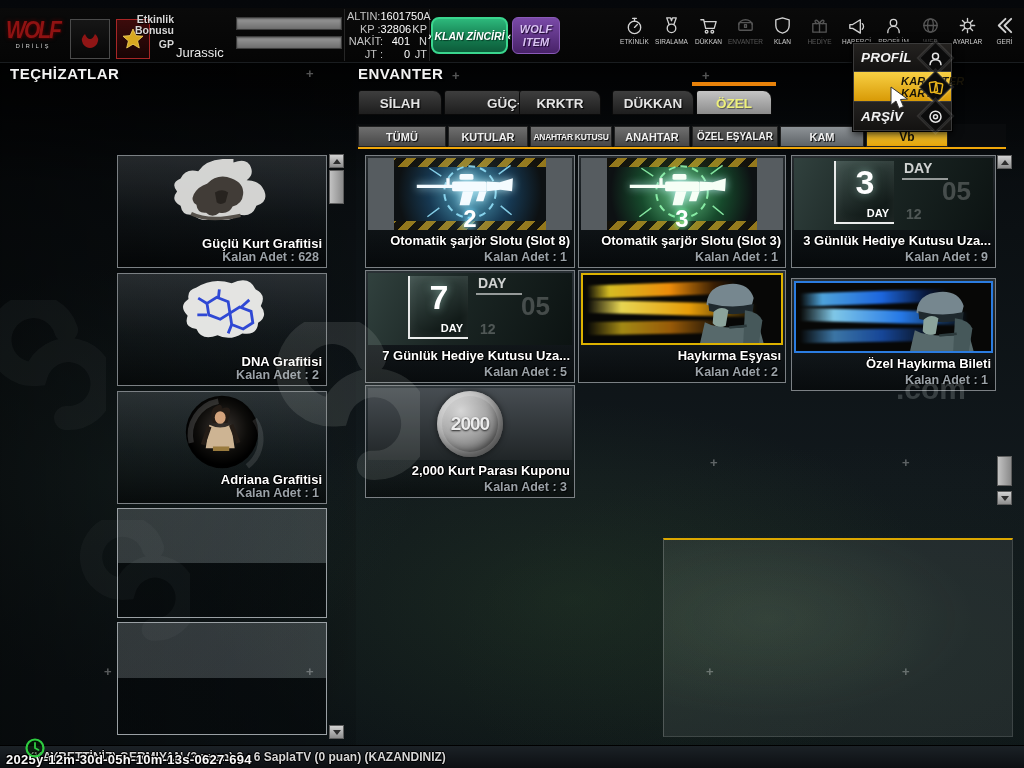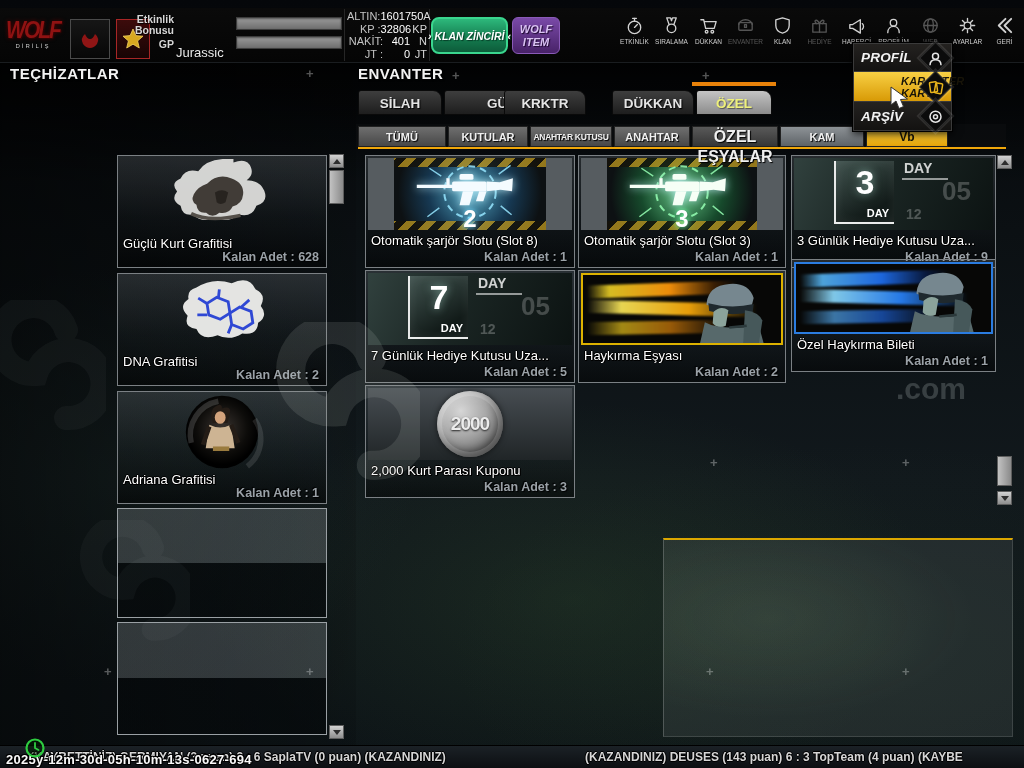--- a/index.html
+++ b/index.html
@@ -49,31 +49,31 @@
   .drow.hl .dia svg { stroke:#e8b41c; }
   .cursor { position:absolute; left:888px; top:86px; z-index:41; }
   .ptitle { position:absolute; font-size:15px; font-weight:bold; color:#f2f2f2; letter-spacing:.5px; text-shadow:1px 1px 2px #000; z-index:2; }
   .plus { position:absolute; font-size:13px; font-weight:bold; color:rgba(255,255,255,.32); z-index:2; }
   .tab { position:absolute; top:90px; height:25px; line-height:25px; text-align:center; font-size:13.5px; font-weight:bold; color:#e4e4e4; background:linear-gradient(180deg,#3e3e3e,#1e1e1e); border:1px solid #0a0a0a; border-radius:3px 9px 0 0; text-shadow:1px 1px 1px #000; z-index:2; cursor:pointer; }
   .tab.active { background:linear-gradient(180deg,#c4c4c4,#8c8c8c); color:#eef07a; text-shadow:1px 1px 1px rgba(0,0,0,.45); }
   .tab-accent { position:absolute; left:692px; top:82px; width:84px; height:4px; background:#e8820a; z-index:2; }
   .substrip { position:absolute; left:356px; top:124px; width:650px; height:25px; background:rgba(12,14,16,.65); z-index:2; }
   .subtab { position:absolute; top:126px; height:21px; line-height:20px; text-align:center; font-size:11px; font-weight:bold; color:#f0f0f0; background:linear-gradient(180deg,#6f6f6f,#474747); border:1px solid #212121; text-shadow:1px 1px 1px #000; z-index:3; cursor:pointer; }
   .subtab.narrow { font-size:8.5px; letter-spacing:-.3px; }
-  .subtab.dark { background:linear-gradient(180deg,#595959,#363636); font-size:16px; }
+  .subtab.dark { background:linear-gradient(180deg,#595959,#363636); font-size:10px; }
   .subtab.lite { background:linear-gradient(180deg,#8d9296,#5e6367); }
   .subtab.active { background:linear-gradient(180deg,#ffd84a,#e7a50a); color:#17150a; text-shadow:none; font-size:12px; }
   .subtab-underline { position:absolute; left:358px; top:147px; width:648px; height:2px; background:#f0a70a; z-index:3; }
 
   
   .card { position:absolute; width:210px; height:113px; border:1px solid #7b8084; background:linear-gradient(180deg, rgba(135,145,152,.24), rgba(70,78,84,.10) 55%, rgba(0,0,0,.45) 100%); z-index:2; cursor:pointer; }
   .card.empty { background:linear-gradient(180deg, rgba(190,200,205,.22) 0 50%, rgba(4,7,9,.55) 50% 100%); border-color:#9aa0a4; cursor:default; }
   .img { position:absolute; left:2px; top:2px; right:2px; height:72px; overflow:hidden; }
   .limg { position:absolute; left:2px; top:2px; right:2px; height:76px; display:flex; align-items:center; justify-content:center; overflow:hidden; }
-  .iname { position:absolute; left:5px; right:4px; top:77px; font-weight:normal; font-size:13px; color:#fff; white-space:nowrap; overflow:hidden; text-shadow:1px 0 #000,-1px 0 #000,0 1px #000,0 -1px #000,1px 1px #000; }
+  .iname { position:absolute; left:5px; right:4px; top:77px; font-weight:bold; font-size:13px; color:#fff; white-space:nowrap; overflow:hidden; text-shadow:1px 0 #000,-1px 0 #000,0 1px #000,0 -1px #000,1px 1px #000;text-align:right; }
   .left-card .iname { top:80px; }
   .icount { position:absolute; right:7px; bottom:3px; font-weight:bold; font-size:12.5px; color:#9aa1a7; text-shadow:1px 1px 1px #000,-1px -1px 1px #000; }
 
   
   .img.rifle { background:linear-gradient(90deg,#565c60 0 26px, #0d1113 26px calc(100% - 26px), #565c60 calc(100% - 26px)); }
   .hz { position:absolute; left:26px; right:26px; height:9px; background:repeating-linear-gradient(-45deg,#b5911e 0 7px,#15120a 7px 14px); opacity:.8; }
   .hz.top { top:0; } .hz.bot { bottom:0; }
   .glow { position:absolute; inset:0; }
   .glow.blue { background:radial-gradient(circle at 50% 47%, rgba(110,220,255,.75), rgba(40,130,200,.35) 38%, transparent 66%); }
   .glow.green { background:radial-gradient(circle at 50% 47%, rgba(130,255,170,.75), rgba(40,180,90,.35) 38%, transparent 66%); }
@@ -321,21 +321,21 @@
   <span class="plus" style="left:710px; top:455px;">+</span>
   <span class="plus" style="left:902px; top:455px;">+</span>
   <span class="plus" style="left:104px; top:664px;">+</span>
   <span class="plus" style="left:306px; top:664px;">+</span>
   <span class="plus" style="left:706px; top:664px;">+</span>
   <span class="plus" style="left:902px; top:664px;">+</span>
 
   <div class="tab-accent"></div>
   <div class="tab" style="left:358px; width:84px;">SİLAH</div>
   <div class="tab" style="left:444px; width:82px;text-align:right;">GÜÇ+</div>
-  <div class="tab" style="left:504px; width:82px;">KRKTR</div>
+  <div class="tab" style="left:519px; width:82px;">KRKTR</div>
   <div class="tab" style="left:612px; width:82px;">DÜKKAN</div>
   <div class="tab active" style="left:696px; width:76px;">ÖZEL</div>
 
   <div class="substrip"></div>
   <div class="subtab" style="left:358px; width:88px;">TÜMÜ</div>
   <div class="subtab" style="left:448px; width:80px;">KUTULAR</div>
   <div class="subtab narrow" style="left:530px; width:82px;">ANAHTAR KUTUSU</div>
   <div class="subtab" style="left:614px; width:76px;">ANAHTAR</div>
   <div class="subtab dark" style="left:692px; width:86px;">ÖZEL EŞYALAR</div>
   <div class="subtab lite" style="left:780px; width:84px;">KAM</div>
@@ -496,21 +496,21 @@
         <path d="M30 40 q8 -8 17 -2 l-3 18 q-9 4 -15 -3 z" fill="#8ba39b"></path>
         <path d="M20 52 q18 10 62 4 l6 22 h-74 z" fill="#57696b"></path>
         <path d="M66 38 q16 2 20 12 l-4 26 h-18 z" fill="#46585a"></path>
         <path d="M48 58 l20 -2" stroke="#2c3a3c" stroke-width="3"></path>
       </svg>
     </div>
     <div class="iname">Haykırma Eşyası</div>
     <div class="icount">Kalan Adet : 2</div>
   </div>
 
-  <div class="card" style="left:791px; top:259px; width:205px;">
+  <div class="card" style="left:791px; top:278px; width:205px;">
     <div class="img shout bbd">
       <div class="streak b1"></div>
         <div class="streak b2"></div>
         <div class="streak b3"></div>
       <svg class="soldier" viewBox="0 0 100 78">
         <path d="M22 30 q2 -20 26 -22 q22 -2 28 16 l-2 8 q-26 6 -52 0 z" fill="#76878f"></path>
         <path d="M24 30 q26 7 52 1 l-1 9 q-25 6 -50 -1 z" fill="#1f292e"></path>
         <path d="M30 40 q8 -8 17 -2 l-3 18 q-9 4 -15 -3 z" fill="#8ba39b"></path>
         <path d="M20 52 q18 10 62 4 l6 22 h-74 z" fill="#57696b"></path>
         <path d="M66 38 q16 2 20 12 l-4 26 h-18 z" fill="#46585a"></path>
@@ -547,20 +547,19 @@
     <path d="M100 30 a34 34 0 1 0 -30 44 a34 34 0 1 1 30 44" fill="none" stroke="rgba(205,215,212,.09)" stroke-width="24" stroke-linecap="round"></path>
   </svg>
   <svg class="wm" style="left:60px; top:520px; opacity:.45;" width="130" height="130" viewBox="0 0 140 140">
     <path d="M100 30 a34 34 0 1 0 -30 44 a34 34 0 1 1 30 44" fill="none" stroke="rgba(205,215,212,.09)" stroke-width="24" stroke-linecap="round"></path>
   </svg>
 
   <div class="tooltip-panel"></div>
 
   <div class="ticker">
     <span class="tseg" style="left:30px;">(KAYBETTİNİZ) GERMIYAN (3 puan) 2 : 6 SaplaTV (0 puan) (KAZANDINIZ)</span>
-    <span class="tseg" style="left:585px;">(KAZANDINIZ) DEUSES (143 puan) 6 : 3 TopTeam (4 puan) (KAYBE</span>
   </div>
   <div class="tstamp">2025y-12m-30d-05h-10m-13s-0627-694</div>
   <svg class="clockicon" width="22" height="22" viewBox="0 0 22 22">
     <circle cx="11" cy="11" r="8.5" fill="rgba(0,30,0,.5)" stroke="#2ecc40" stroke-width="2.2"></circle>
     <path d="M11 6 v5 l3.5 2" fill="none" stroke="#2ecc40" stroke-width="1.8" stroke-linecap="round"></path>
   </svg>
 </div>
 
 </body></html>

